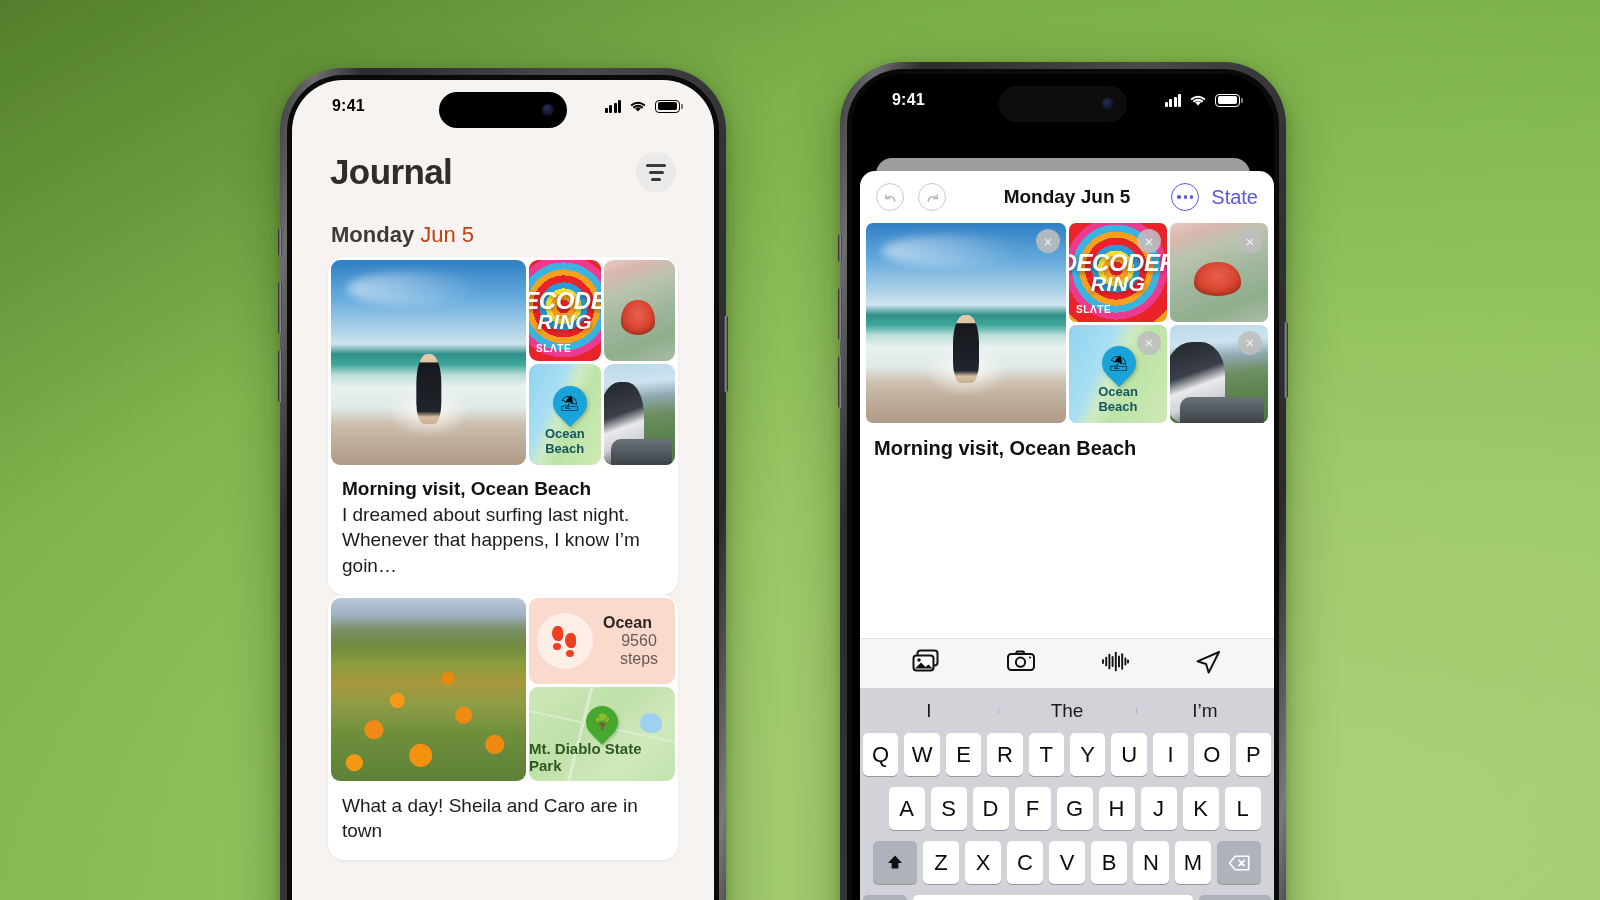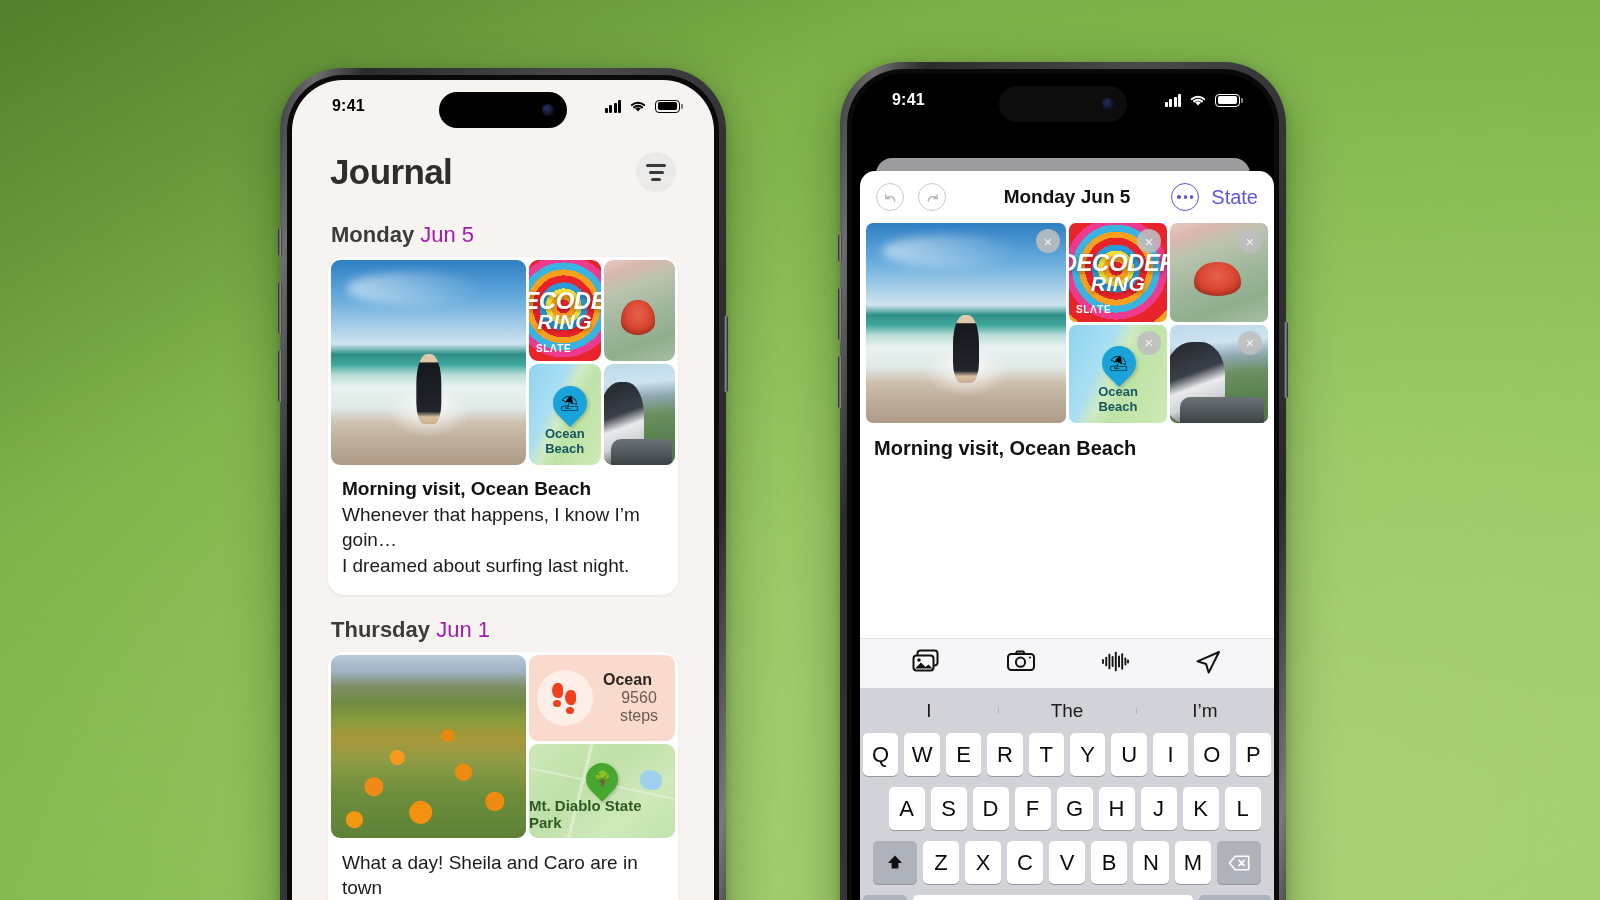--- a/index.html
+++ b/index.html
@@ -77,21 +77,21 @@
     display:flex; flex-direction:column; align-items:center; justify-content:center; gap:4px;
   }
   .filter-btn i { display:block; height:3px; background:#3a3a3a; border-radius:2px; }
   .filter-btn i:nth-child(1){width:20px}
   .filter-btn i:nth-child(2){width:15px}
   .filter-btn i:nth-child(3){width:10px}
 
   .l-feed { position:absolute; top:128px; left:0; right:0; bottom:0; padding:0 36px; overflow:hidden; }
   .day-head { font-size:22px; margin:14px 0 9px 3px; color:#3d3a38; }
   .day-head b { font-weight:700; }
-  .day-head span { color:#a21caf; font-weight:400; }
+  .day-head span { color:#c2410c; font-weight:400; }
   .entry-card { background:#fff; border-radius:16px; overflow:hidden; box-shadow:0 1px 3px rgba(0,0,0,.07); }
   .media-grid { display:flex; gap:3px; height:208px; padding:3px 3px 0 3px; }
   .media-main { flex:0 0 195px; border-radius:9px; overflow:hidden; position:relative; }
   .media-col { flex:1; display:flex; flex-direction:column; gap:3px; }
   .media-row { flex:1; display:flex; gap:3px; }
   .media-cell { flex:1; border-radius:9px; overflow:hidden; position:relative; }
   .entry-text { padding:12px 14px 16px 14px; }
   .entry-title { font-size:19px; font-weight:700; color:#111; line-height:1.3; }
   .entry-body { font-size:19px; color:#1c1c1c; line-height:1.35; }
 
@@ -345,29 +345,25 @@
                   <span>Ocean</span><br>
                   <span>Beach</span>
                 </div>
               </div>
               <div class="media-cell ph-dog"></div>
             </div>
           </div>
         </div>
         <div class="entry-text">
           <div class="entry-title">Morning visit, Ocean Beach</div>
+          <div class="entry-body">I dreamed about surfing last night.</div>
           <div class="entry-body">Whenever that happens, I know I’m goin…</div>
-          <div class="entry-body">I dreamed about surfing last night.</div>
-        </div>
-      </div>
-
-      <div class="day-head" style="margin-top:22px;">
-        <b>Thursday</b>
-        <span>Jun 1</span>
-      </div>
+        </div>
+      </div>
+
       <div class="entry-card">
         <div class="media-grid" style="height:186px;">
           <div class="media-main ph-poppy"></div>
           <div class="media-col">
             <div class="health-card">
               <div class="health-ic">
                 <span class="foot">
                     <i></i>
                     <i></i>
                     <i></i>

